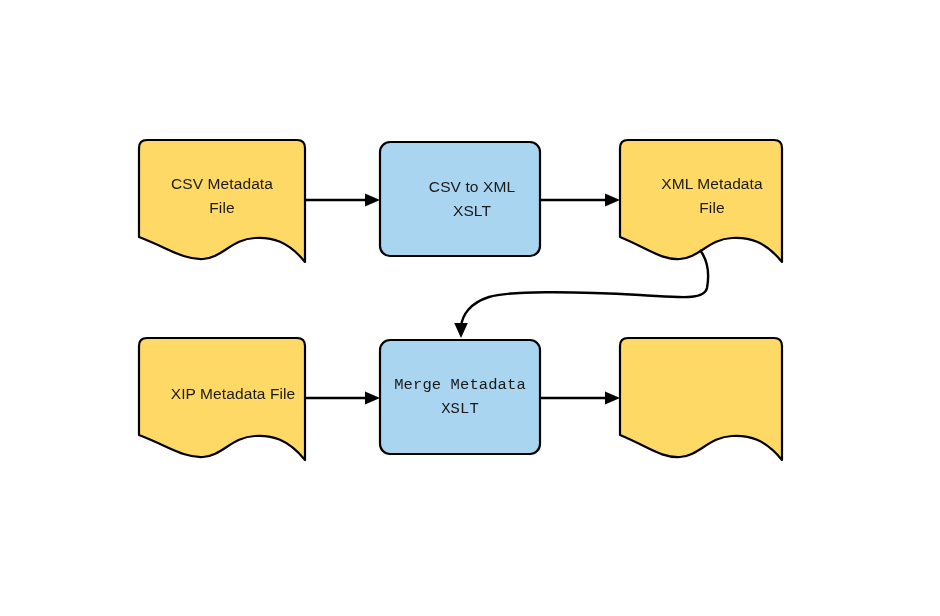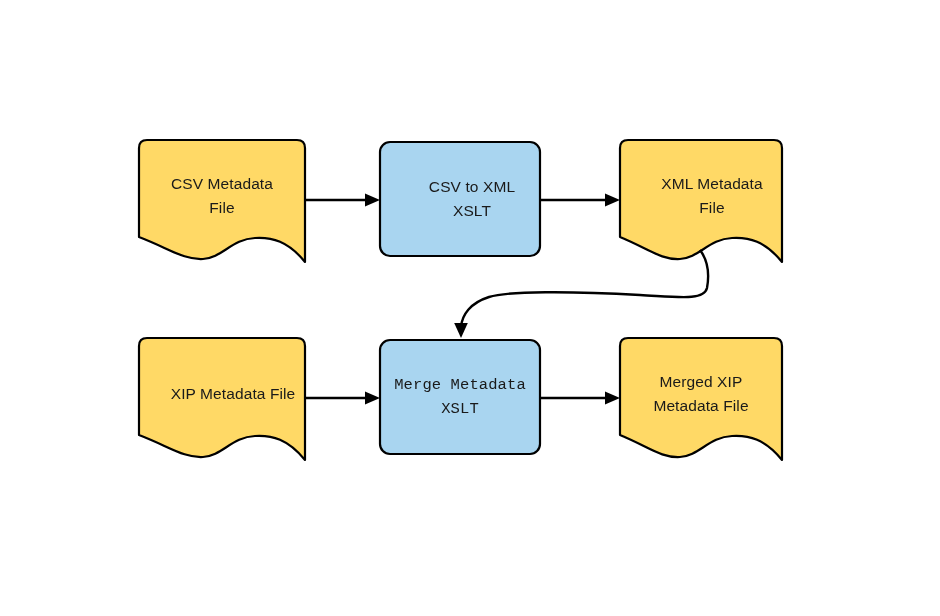--- a/index.html
+++ b/index.html
@@ -132,16 +132,14 @@
 XSLT</div>
 
   <div class="node-label" style="left:620px; top:148px; width:184px; height:96px;">XML Metadata
 File</div>
 
   <div class="node-label" style="left:150px; top:346px; width:166px; height:96px;">XIP Metadata File</div>
 
   <div class="node-label" style="left:380px; top:340px; width:160px; height:114px;font-family:Liberation Mono, monospace;">Merge Metadata
 XSLT</div>
 
-  <div class="node-label" style="left:620px; top:346px; width:162px; height:96px;">Merged XIP
-Metadata File</div>
 
 </div>
 
 </body></html>

